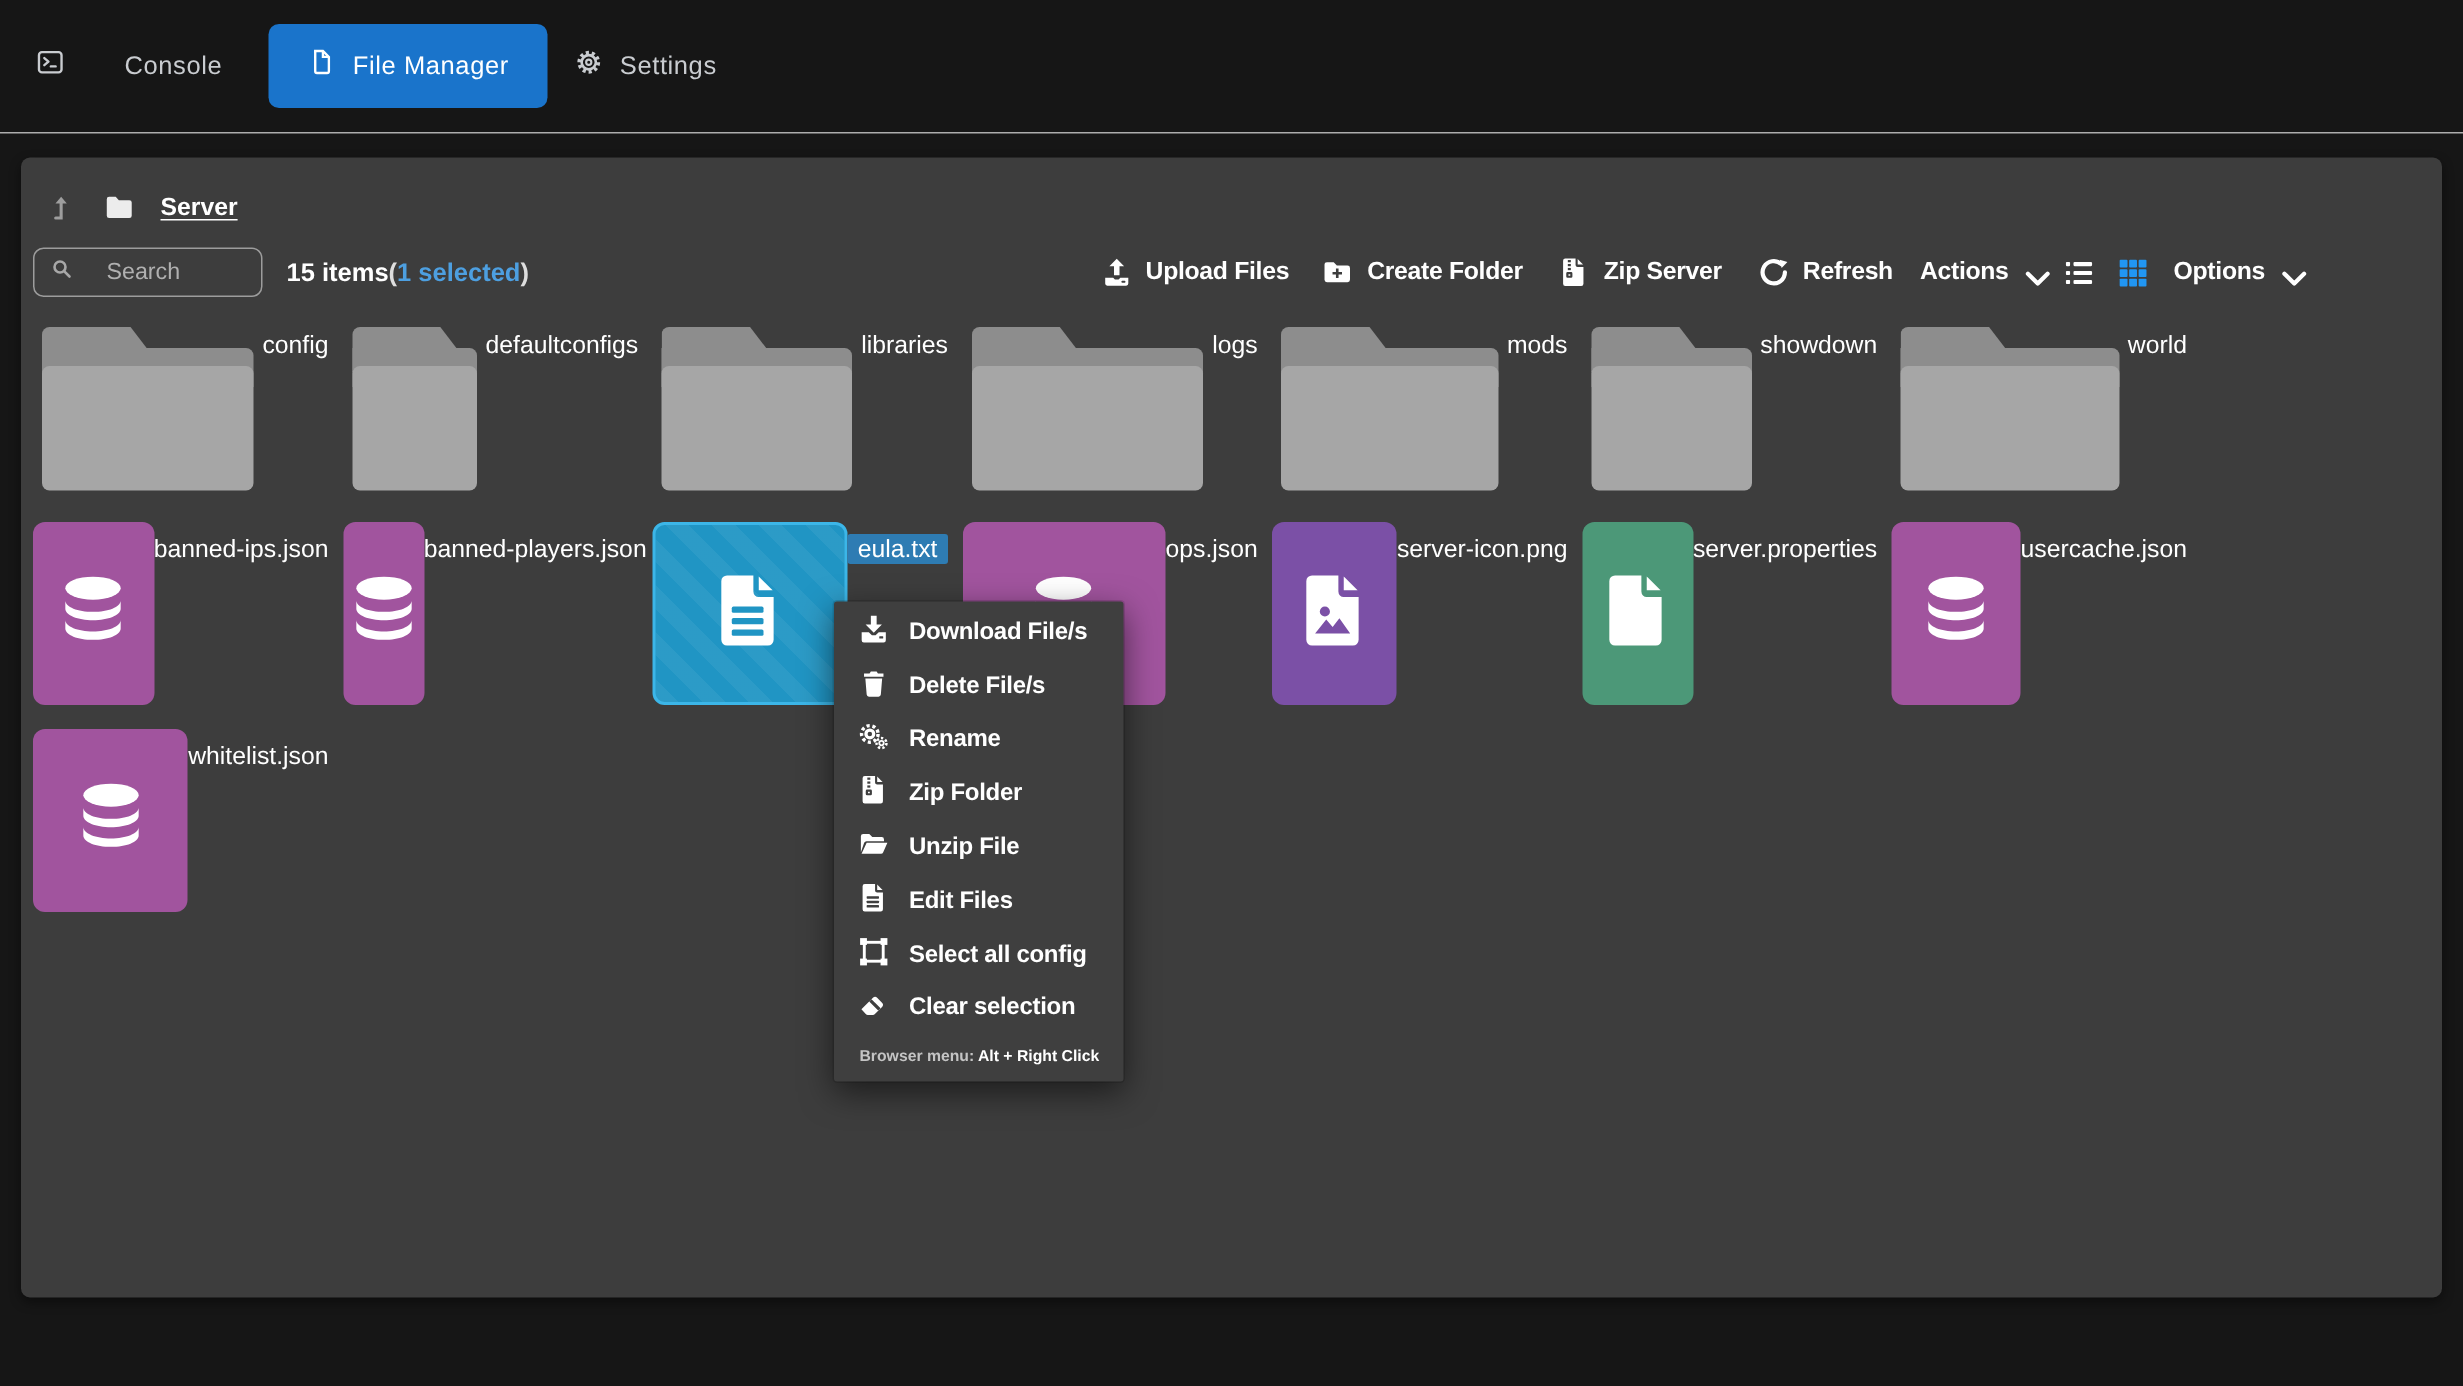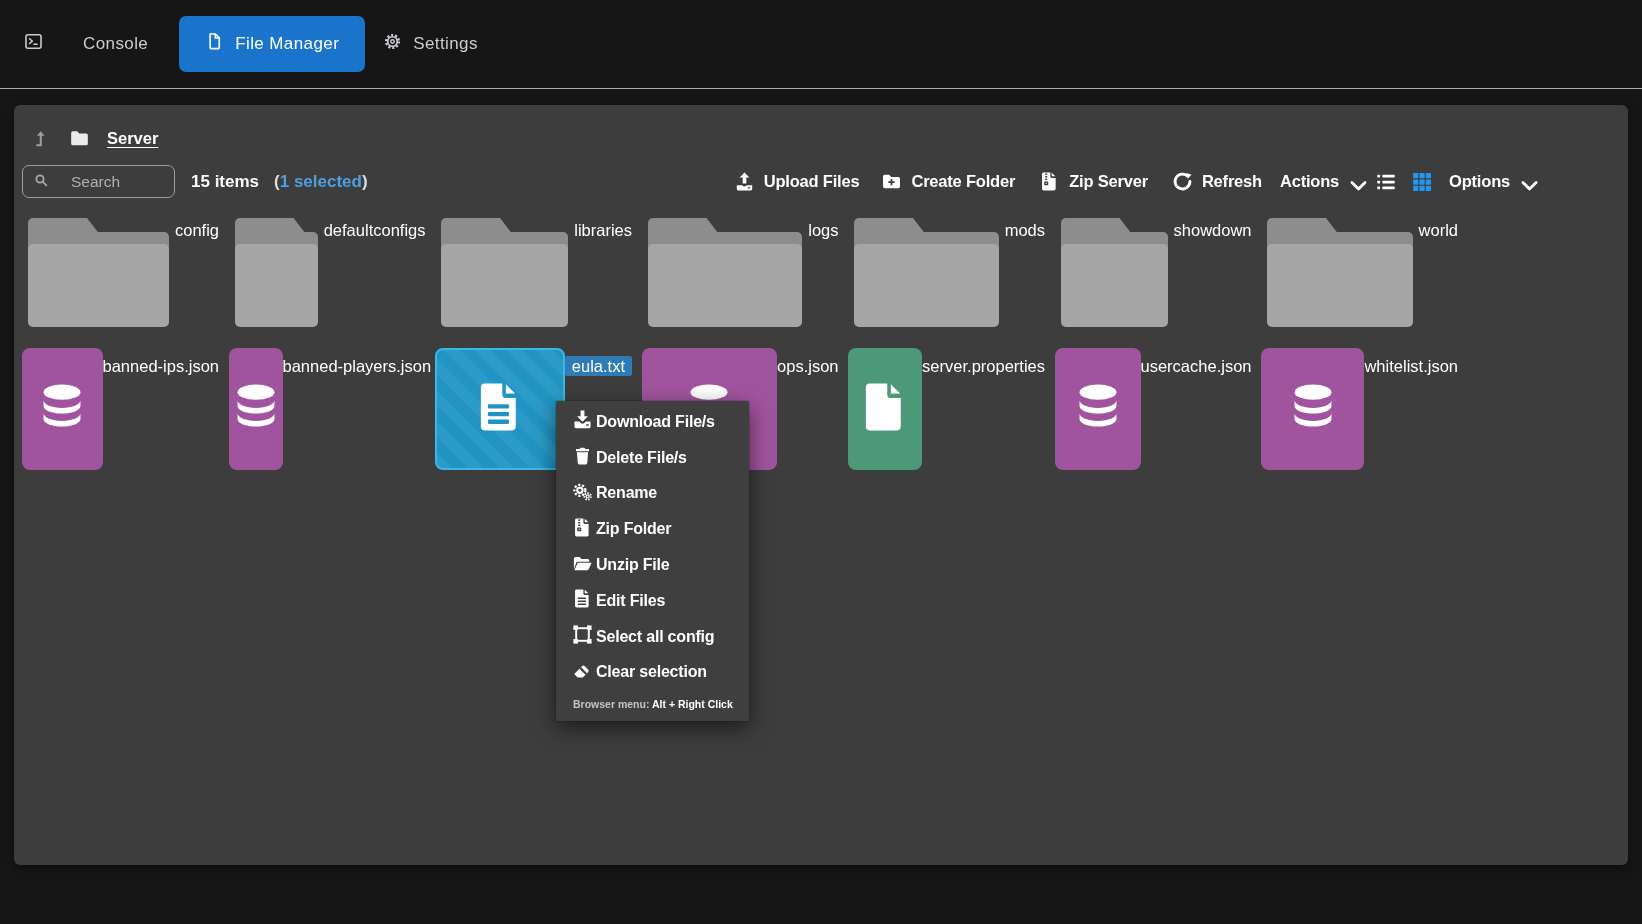--- a/index.html
+++ b/index.html
@@ -26,21 +26,21 @@
   .crumb-link{color:#fff;font-size:16.5px;font-weight:600;text-decoration:underline;
     text-underline-offset:3px;cursor:pointer;}
 
   .toolbar{display:flex;align-items:center;margin-top:15px;padding-left:8px;padding-right:96px;}
   .searchbox{width:153px;height:33px;border:1.5px solid #9d9d9d;border-radius:7px;
     display:flex;align-items:center;padding:0 10px;gap:20px;color:#a8a8a8;}
   .searchbox svg{width:16px;height:16px;flex:none;}
   .searchbox input{border:none;outline:none;background:transparent;color:#d8d8d8;
     font-size:15.5px;width:100%;font-family:"Liberation Sans",sans-serif;}
   .searchbox input::placeholder{color:#b0b0b0;}
-  .count{margin-left:16px;font-size:17px;font-weight:700;color:#fff;display:flex;gap:15px;align-items:baseline;}
+  .count{margin-left:16px;font-size:17px;font-weight:700;color:#fff;display:flex;gap:0;align-items:baseline;}
   .count .paren{color:#dedede;font-weight:600;}
   .count .sel{color:#4d9fe0;font-weight:600;}
 
   .tb-right{margin-left:auto;display:flex;align-items:center;}
   .tb-btn{display:flex;align-items:center;gap:9px;color:#fff;font-size:16.5px;
     font-weight:700;letter-spacing:-.2px;cursor:pointer;white-space:nowrap;}
   .tb-btn svg{width:21px;height:21px;display:block;}
   .tb-btn .chev{width:13px;height:13px;}
   .m22{margin-left:22px;}.m24{margin-left:24px;}.m18{margin-left:18px;}
   .m14{margin-left:14px;}.m16{margin-left:16px;}
@@ -73,21 +73,21 @@
   .t-image{--tile:#7b50a6;}
   .t-green{--tile:#4c9878;}
   .t-selected{--tile:#2095c4;border:2px solid #3cb6e8;
     background-image:repeating-linear-gradient(45deg,rgba(255,255,255,.055) 0 11px,rgba(0,0,0,0) 11px 22px);}
   .cut{fill:var(--tile,#3d3d3d);}
 
   
   .menu{position:absolute;left:556px;top:401px;width:193px;background:#3f3f3f;
     --tile:#3f3f3f;border-radius:2px;z-index:10;padding-top:3px;
     box-shadow:0 7px 22px rgba(0,0,0,.55),0 0 0 1px rgba(0,0,0,.12);}
-  .menu-item{height:35.8px;display:flex;align-items:center;padding-left:16px;gap:3px;
+  .menu-item{height:35.8px;display:flex;align-items:center;padding-left:16px;gap:13px;
     color:#fff;font-weight:700;font-size:16px;letter-spacing:-.2px;cursor:pointer;}
   .menu-item svg{width:21px;height:21px;flex:none;}
   .menu-footer{padding:8px 8px 11px 17px;font-size:10.5px;color:#c4c4c4;font-weight:700;}
   .menu-footer .kbd{color:#fff;}
 </style>
 </head>
 <body>
 
 <header class="topbar">
   <div class="tab tab-console">
@@ -332,20 +332,31 @@
       <div class="tile t-json">
           <span><svg viewBox="0 0 24 24" fill="#fff">
               <ellipse cx="12" cy="5.4" rx="8.2" ry="3.4"></ellipse>
               <path d="M3.8 9 c0 1.9 3.7 3.4 8.2 3.4 s8.2 -1.5 8.2 -3.4 v2.5 c0 1.9 -3.7 3.4 -8.2 3.4 s-8.2 -1.5 -8.2 -3.4 z"></path>
               <path d="M3.8 14.8 c0 1.9 3.7 3.4 8.2 3.4 s8.2 -1.5 8.2 -3.4 v2.5 c0 1.9 -3.7 3.4 -8.2 3.4 s-8.2 -1.5 -8.2 -3.4 z"></path>
             </svg></span>
         </div>
       <div class="tile-label">ops.json</div>
     </div>
     <div class="cell">
+      <div class="tile t-image">
+          <span><svg viewBox="0 0 24 24">
+              <path fill="#fff" d="M5.2 1.6 H13 V6.4 A1.6 1.6 0 0 0 14.6 8 H19 V20.7 A1.7 1.7 0 0 1 17.3 22.4 H5.2 A1.7 1.7 0 0 1 3.5 20.7 V3.3 A1.7 1.7 0 0 1 5.2 1.6 z"></path>
+              <path fill="#fff" d="M14.6 1.9 L18.7 6 H14.6 z"></path>
+              <circle class="cut" cx="9" cy="12.3" r="1.5"></circle>
+              <path class="cut" d="M6.1 18.8 L9.4 14.7 11.3 16.9 13.3 14.3 16.5 18.8 z"></path>
+            </svg></span>
+        </div>
+      <div class="tile-label">server-icon.png</div>
+    </div>
+    <div class="cell">
       <div class="tile t-green">
           <span><svg viewBox="0 0 24 24">
               <path fill="#fff" d="M5.2 1.6 H13 V6.4 A1.6 1.6 0 0 0 14.6 8 H19 V20.7 A1.7 1.7 0 0 1 17.3 22.4 H5.2 A1.7 1.7 0 0 1 3.5 20.7 V3.3 A1.7 1.7 0 0 1 5.2 1.6 z"></path>
               <path fill="#fff" d="M14.6 1.9 L18.7 6 H14.6 z"></path>
             </svg></span>
         </div>
       <div class="tile-label">server.properties</div>
     </div>
     <div class="cell">
       <div class="tile t-json">

